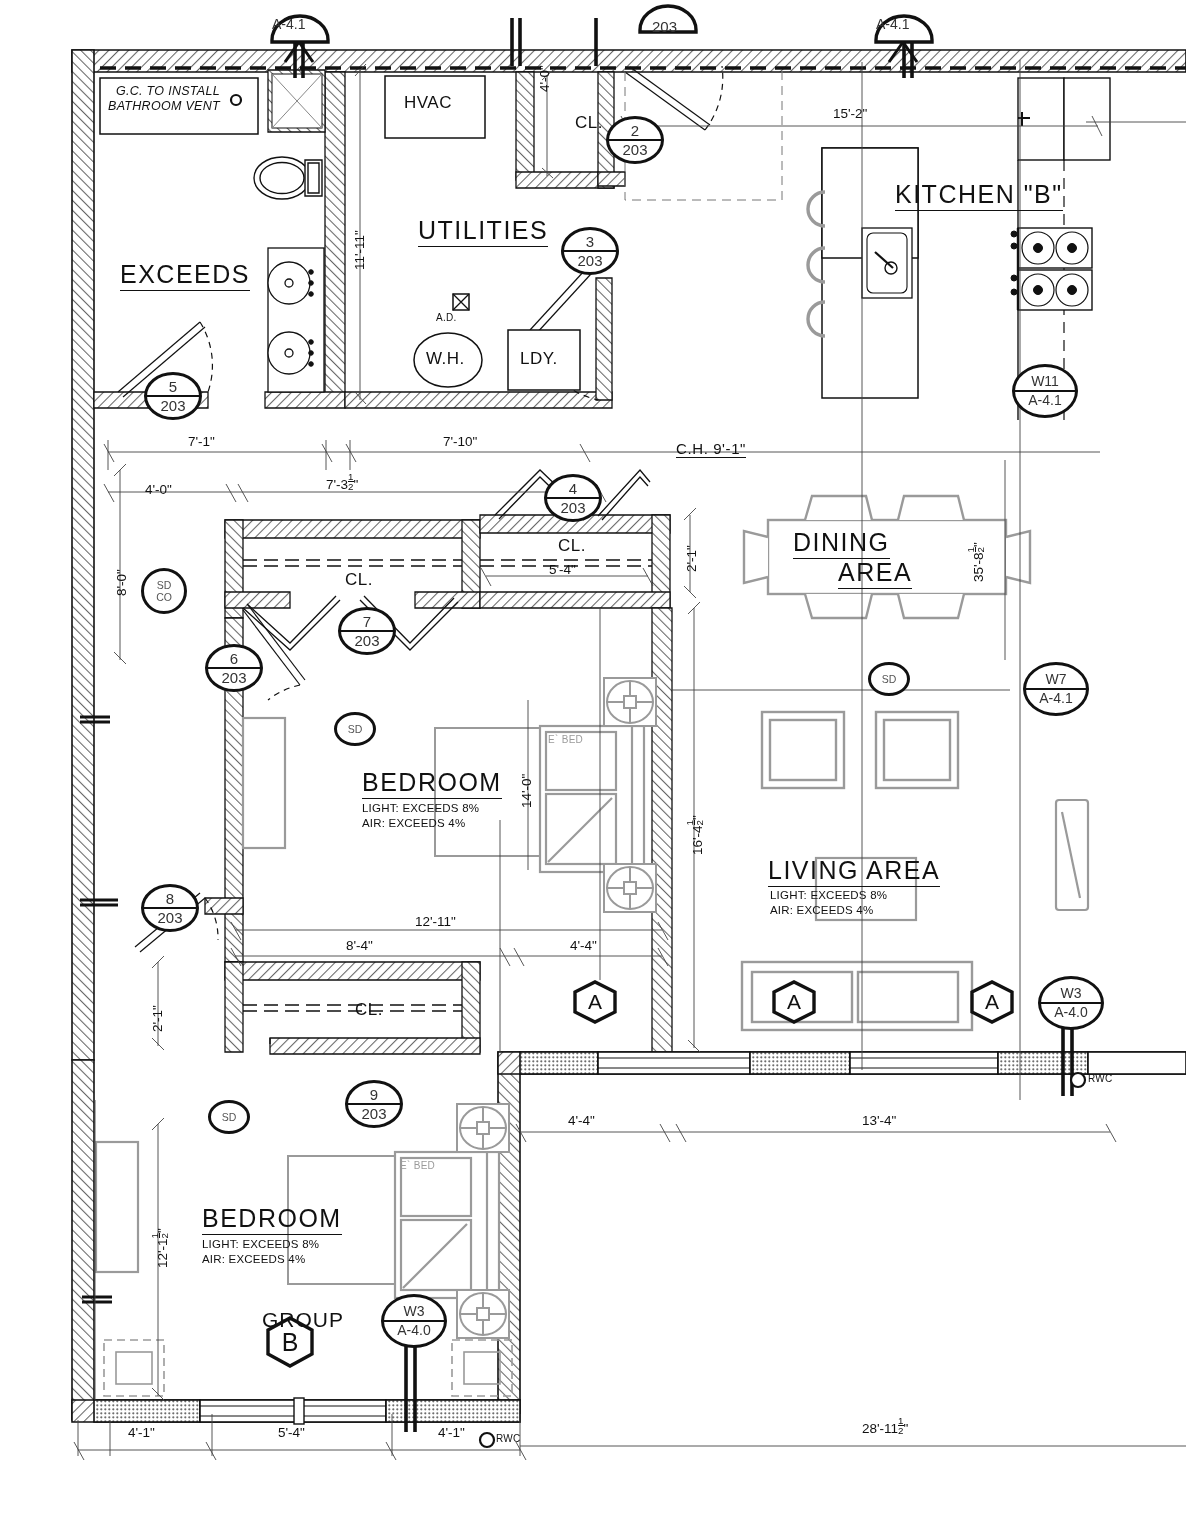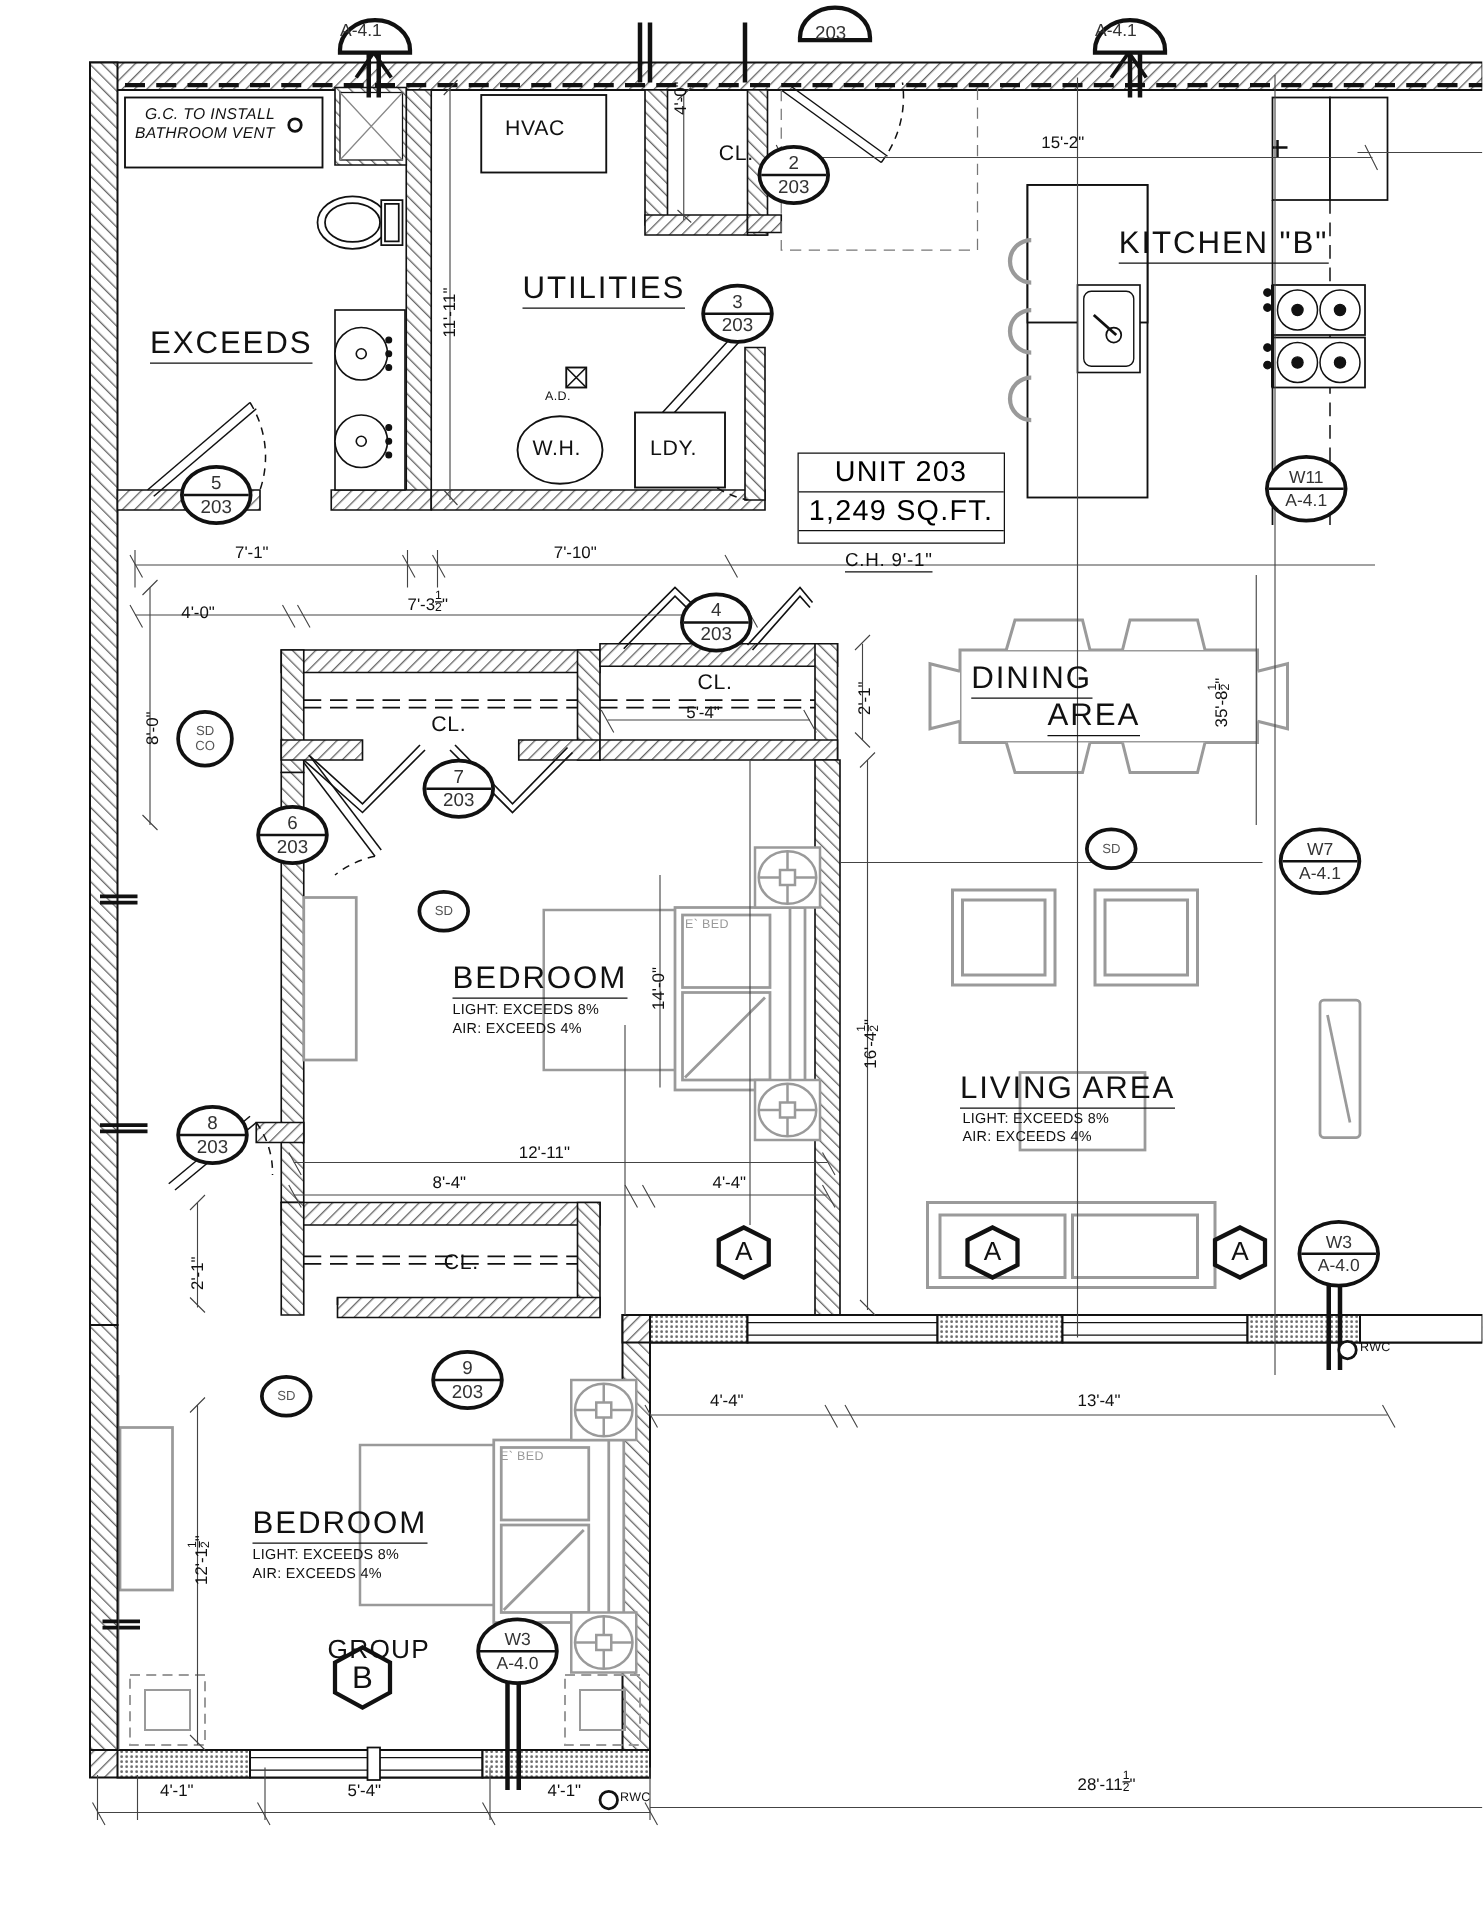--- a/index.html
+++ b/index.html
@@ -456,21 +456,21 @@
 
 <div class="txt note" style="left:108px;top:84px;">
   <div>G.C. TO INSTALL</div>
   <div>BATHROOM VENT</div>
 </div>
 
 <div class="txt roomname" style="left:120px;top:260px;">EXCEEDS</div>
 <div class="txt roomname" style="left:418px;top:216px;">UTILITIES</div>
 <div class="txt roomname" style="left:895px;top:180px;">KITCHEN "B"</div>
 
-<div class="txt roomname" style="left:777px;top:528px;">DINING</div>
+<div class="txt roomname" style="left:793px;top:528px;">DINING</div>
 <div class="txt roomname" style="left:838px;top:558px;">AREA</div>
 
 <div class="txt roomname" style="left:768px;top:856px;">LIVING AREA</div>
 <div class="txt roomsub" style="left:770px;top:888px;">LIGHT: EXCEEDS 8%</div>
 <div class="txt roomsub" style="left:770px;top:903px;">AIR: EXCEEDS 4%</div>
 
 <div class="txt roomname" style="left:362px;top:768px;">BEDROOM</div>
 <div class="txt roomsub" style="left:362px;top:801px;">LIGHT: EXCEEDS 8%</div>
 <div class="txt roomsub" style="left:362px;top:816px;">AIR: EXCEEDS 4%</div>
 
@@ -498,25 +498,20 @@
 <div class="hexm" style="left:772px;top:982px;">
       <span>A</span>
     </div>
 <div class="hexm" style="left:970px;top:982px;">
       <span>A</span>
     </div>
 <div class="hexm" style="left:268px;top:1318px;width:44px;height:48px;font-size:25px;">
       <span>B</span>
     </div>
 
-<div class="unitbox" style="left:638px;top:362px;">
-  <div class="unitline">UNIT 203</div>
-  <div class="unitline" style="border-bottom:1.4px solid #111;">1,249 SQ.FT.</div>
-  <div style="height:9px;"></div>
-</div>
 <div class="txt ch" style="left:676px;top:440px;">C.H. 9'-1"</div>
 
 <div class="bub" style="left:606px;top:116px;">
   <div class="b1">2</div>
       <div class="bar"></div>
   <div class="b2">203</div>
     </div>
 
 <div class="bub" style="left:561px;top:227px;">
   <div class="b1">3</div>

